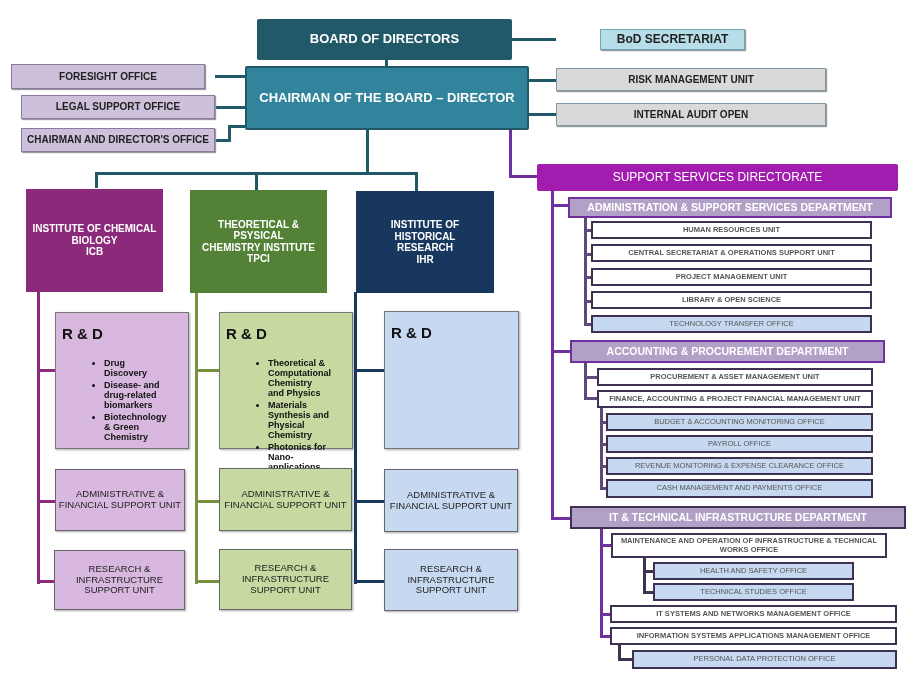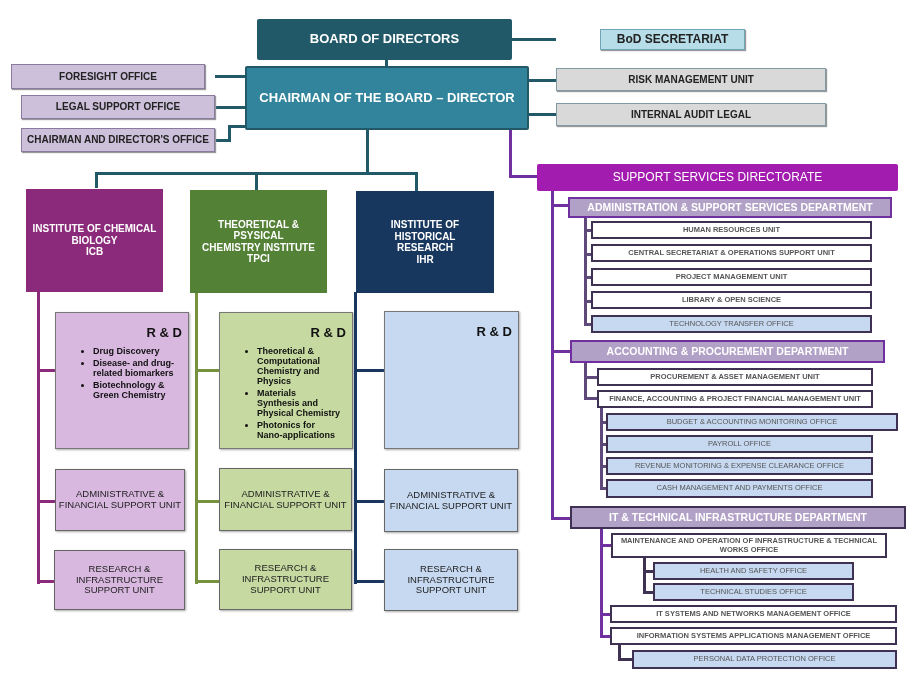--- a/index.html
+++ b/index.html
@@ -6,22 +6,22 @@
   body { width:915px; height:686px; position:relative; overflow:hidden; font-family:"Liberation Sans", sans-serif; }
   .box { position:absolute; box-sizing:border-box; display:flex; align-items:center; justify-content:center; text-align:center; font-weight:bold; line-height:1.15; }
   .ln { position:absolute; }
   .teal-dark { background:#215968; color:#fff; font-size:13px; border-radius:2px; }
   .teal { background:#31849b; color:#fff; font-size:13px; border:2px solid #215968; border-radius:2px; }
   .lav { background:#ccc0da; color:#222; font-size:10px; border:1px solid #8a7aa0; box-shadow:1px 1px 1px #999; }
   .grey { background:#d9d9d9; color:#222; font-size:10px; border:1px solid #7f9aa5; box-shadow:1px 1px 1px #999; }
   .ltblue { background:#b7dee8; color:#222; font-size:12px; border:1px solid #6fa5b5; box-shadow:1px 1px 1px #999;margin-left:44px; }
   .inst { color:#fff; font-size:10px; padding:0 6px; }
   .rd { position:absolute; box-sizing:border-box; border:1px solid #777; box-shadow:1px 1px 2px #aaa; font-size:9px; color:#111; padding:12px 6px 6px 6px; }
-  .rd .rdt { text-align:right; font-weight:bold; font-size:13px; margin-bottom:6px; }
-  .rd ul { margin:5px; padding-left:26px; }
+  .rd .rdt { text-align:left; font-weight:bold; font-size:15px; margin-bottom:6px; }
+  .rd ul { margin:16px; padding-left:26px; }
   .rd li { font-weight:bold; margin-bottom:2px; }
   .unit { font-weight:normal; font-size:9.5px; color:#222; border:1px solid #666; box-shadow:1px 1px 2px #aaa; }
   .ssd { background:#a21caf; color:#fff; font-size:12px; font-weight:normal; border-radius:2px; }
   .dept { background:#b2a1c7; color:#fff; font-size:10.5px; border:2px solid #7030a0; }
   .sub { background:#fff; color:#555; font-size:7.5px; font-weight:bold; border:2px solid #3f3151; }
   .subb { background:#c6d9f1; color:#555; font-size:7.5px; font-weight:normal; border:2px solid #3f3151; }
 </style>
 </head>
 <body>
 
@@ -44,21 +44,21 @@
 <div class="ln" style="left:509px;top:129px;width:3px;height:48px;background:#7030a0"></div>
 <div class="ln" style="left:509px;top:175px;width:29px;height:3px;background:#7030a0"></div>
 
 <div class="box teal-dark" style="left:257px;top:19px;width:255px;height:41px">BOARD OF DIRECTORS</div>
 <div class="box ltblue" style="left:556px;top:29px;width:145px;height:21px">BoD SECRETARIAT</div>
 <div class="box teal" style="left:245px;top:66px;width:284px;height:64px">CHAIRMAN OF THE BOARD – DIRECTOR</div>
 <div class="box lav" style="left:11px;top:64px;width:194px;height:25px">FORESIGHT OFFICE</div>
 <div class="box lav" style="left:21px;top:95px;width:194px;height:24px">LEGAL SUPPORT OFFICE</div>
 <div class="box lav" style="left:21px;top:128px;width:194px;height:24px">CHAIRMAN AND DIRECTOR'S OFFICE</div>
 <div class="box grey" style="left:556px;top:68px;width:270px;height:23px">RISK MANAGEMENT UNIT</div>
-<div class="box grey" style="left:556px;top:103px;width:270px;height:23px">INTERNAL AUDIT LEGAL</div>
+<div class="box grey" style="left:556px;top:103px;width:270px;height:23px">INTERNAL AUDIT OPEN</div>
 
 <div class="ln" style="left:37px;top:290px;width:3px;height:294px;background:#8b2a7a"></div>
 <div class="ln" style="left:37px;top:369px;width:18px;height:3px;background:#8b2a7a"></div>
 <div class="ln" style="left:37px;top:500px;width:18px;height:3px;background:#8b2a7a"></div>
 <div class="ln" style="left:37px;top:580px;width:18px;height:3px;background:#8b2a7a"></div>
 <div class="box inst" style="left:26px;top:189px;width:137px;height:103px;background:#8b2a7a">
   <div>
       <div>INSTITUTE OF CHEMICAL</div>
       <div>BIOLOGY</div>
       <div>ICB</div>
@@ -150,21 +150,21 @@
 <div class="box dept" style="left:568px;top:197px;width:324px;height:21px">ADMINISTRATION &amp; SUPPORT SERVICES DEPARTMENT</div>
 <div class="box sub" style="left:591px;top:221px;width:281px;height:18px">HUMAN RESOURCES UNIT</div>
 <div class="box sub" style="left:591px;top:244px;width:281px;height:18px">CENTRAL SECRETARIAT &amp; OPERATIONS SUPPORT UNIT</div>
 <div class="box sub" style="left:591px;top:268px;width:281px;height:18px">PROJECT MANAGEMENT UNIT</div>
 <div class="box sub" style="left:591px;top:291px;width:281px;height:18px">LIBRARY &amp; OPEN SCIENCE</div>
 <div class="box subb" style="left:591px;top:315px;width:281px;height:18px">TECHNOLOGY TRANSFER OFFICE</div>
 
 <div class="box dept" style="left:570px;top:340px;width:315px;height:23px">ACCOUNTING &amp; PROCUREMENT DEPARTMENT</div>
 <div class="box sub" style="left:597px;top:368px;width:276px;height:18px">PROCUREMENT &amp; ASSET MANAGEMENT UNIT</div>
 <div class="box sub" style="left:597px;top:390px;width:276px;height:18px">FINANCE, ACCOUNTING &amp; PROJECT FINANCIAL MANAGEMENT UNIT</div>
-<div class="box subb" style="left:606px;top:413px;width:292px;height:18px">BUDGET &amp; ACCOUNTING MONITORING OFFICE</div>
+<div class="box subb" style="left:606px;top:413px;width:267px;height:18px">BUDGET &amp; ACCOUNTING MONITORING OFFICE</div>
 <div class="box subb" style="left:606px;top:435px;width:267px;height:18px">PAYROLL OFFICE</div>
 <div class="box subb" style="left:606px;top:457px;width:267px;height:18px">REVENUE MONITORING &amp; EXPENSE CLEARANCE OFFICE</div>
 <div class="box subb" style="left:606px;top:479px;width:267px;height:19px">CASH MANAGEMENT AND PAYMENTS OFFICE</div>
 
 <div class="box dept" style="left:570px;top:506px;width:336px;height:23px;border-color:#3f3151">IT &amp; TECHNICAL INFRASTRUCTURE DEPARTMENT</div>
 <div class="box sub" style="left:611px;top:533px;width:276px;height:25px">MAINTENANCE AND OPERATION OF INFRASTRUCTURE &amp; TECHNICAL WORKS OFFICE</div>
 <div class="box subb" style="left:653px;top:562px;width:201px;height:18px">HEALTH AND  SAFETY OFFICE</div>
 <div class="box subb" style="left:653px;top:583px;width:201px;height:18px">TECHNICAL STUDIES OFFICE</div>
 <div class="box sub" style="left:610px;top:605px;width:287px;height:18px">IT SYSTEMS AND NETWORKS MANAGEMENT OFFICE</div>
 <div class="box sub" style="left:610px;top:627px;width:287px;height:18px">INFORMATION SYSTEMS APPLICATIONS MANAGEMENT OFFICE</div>

